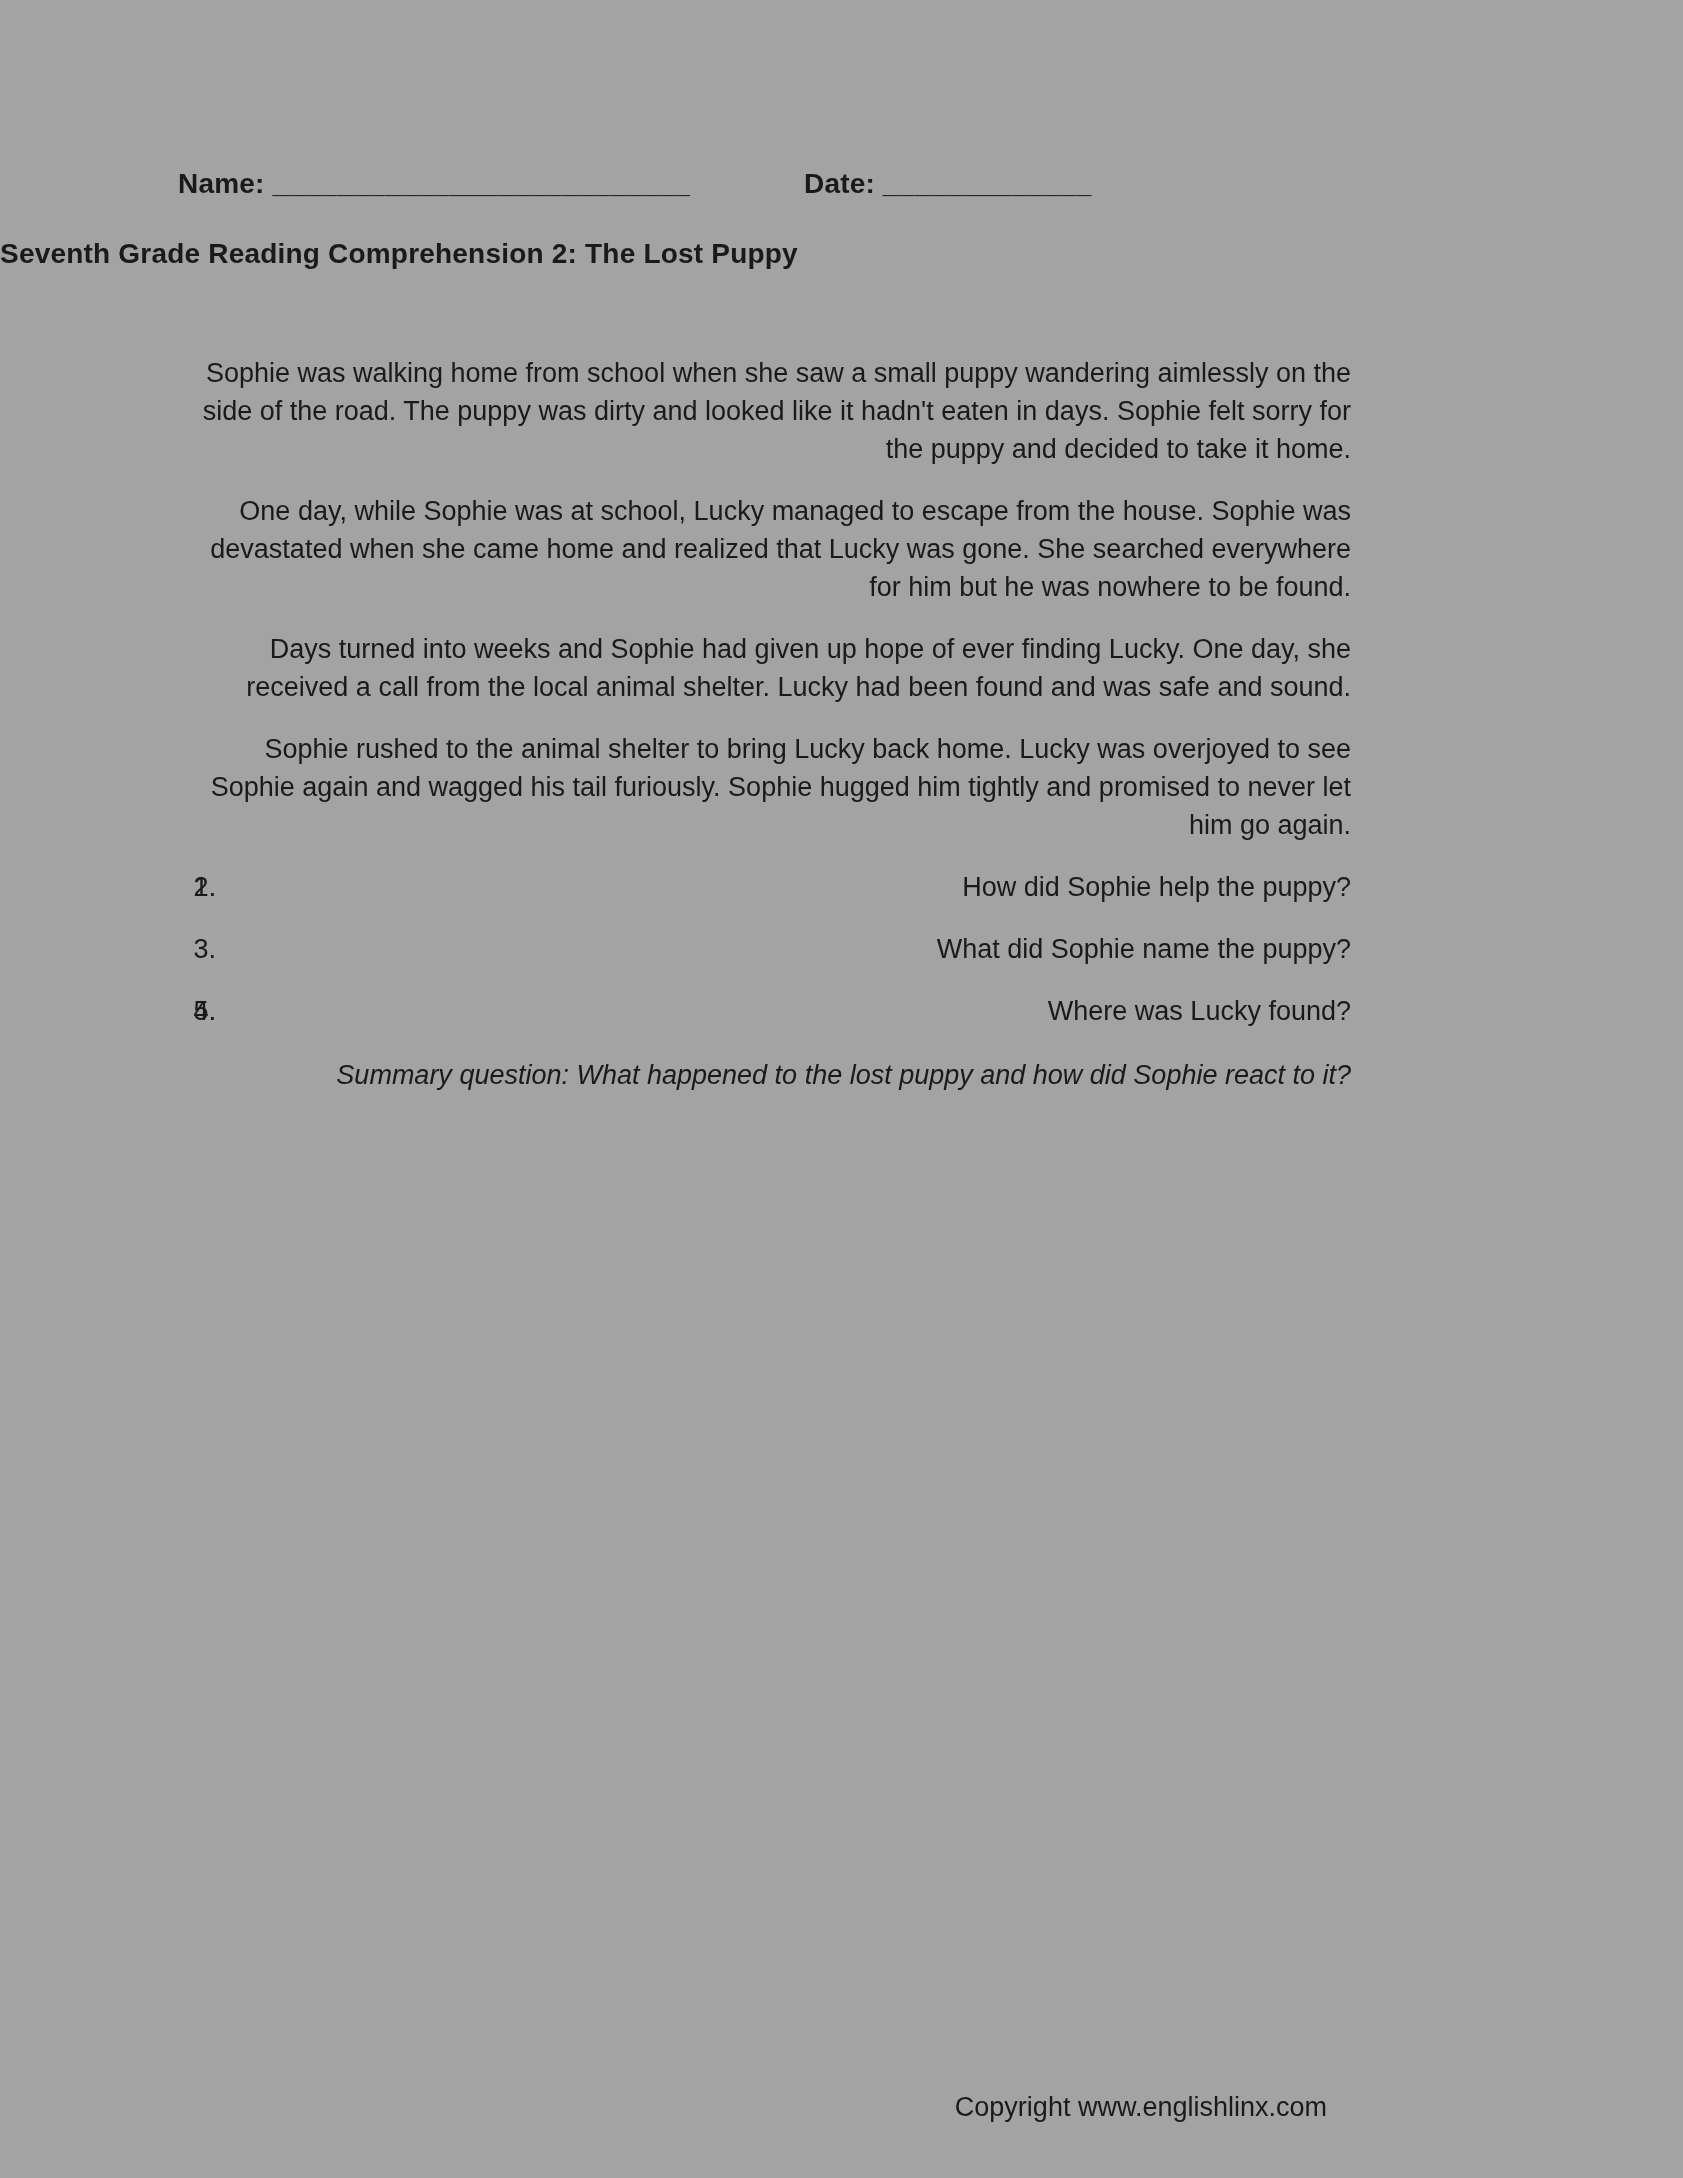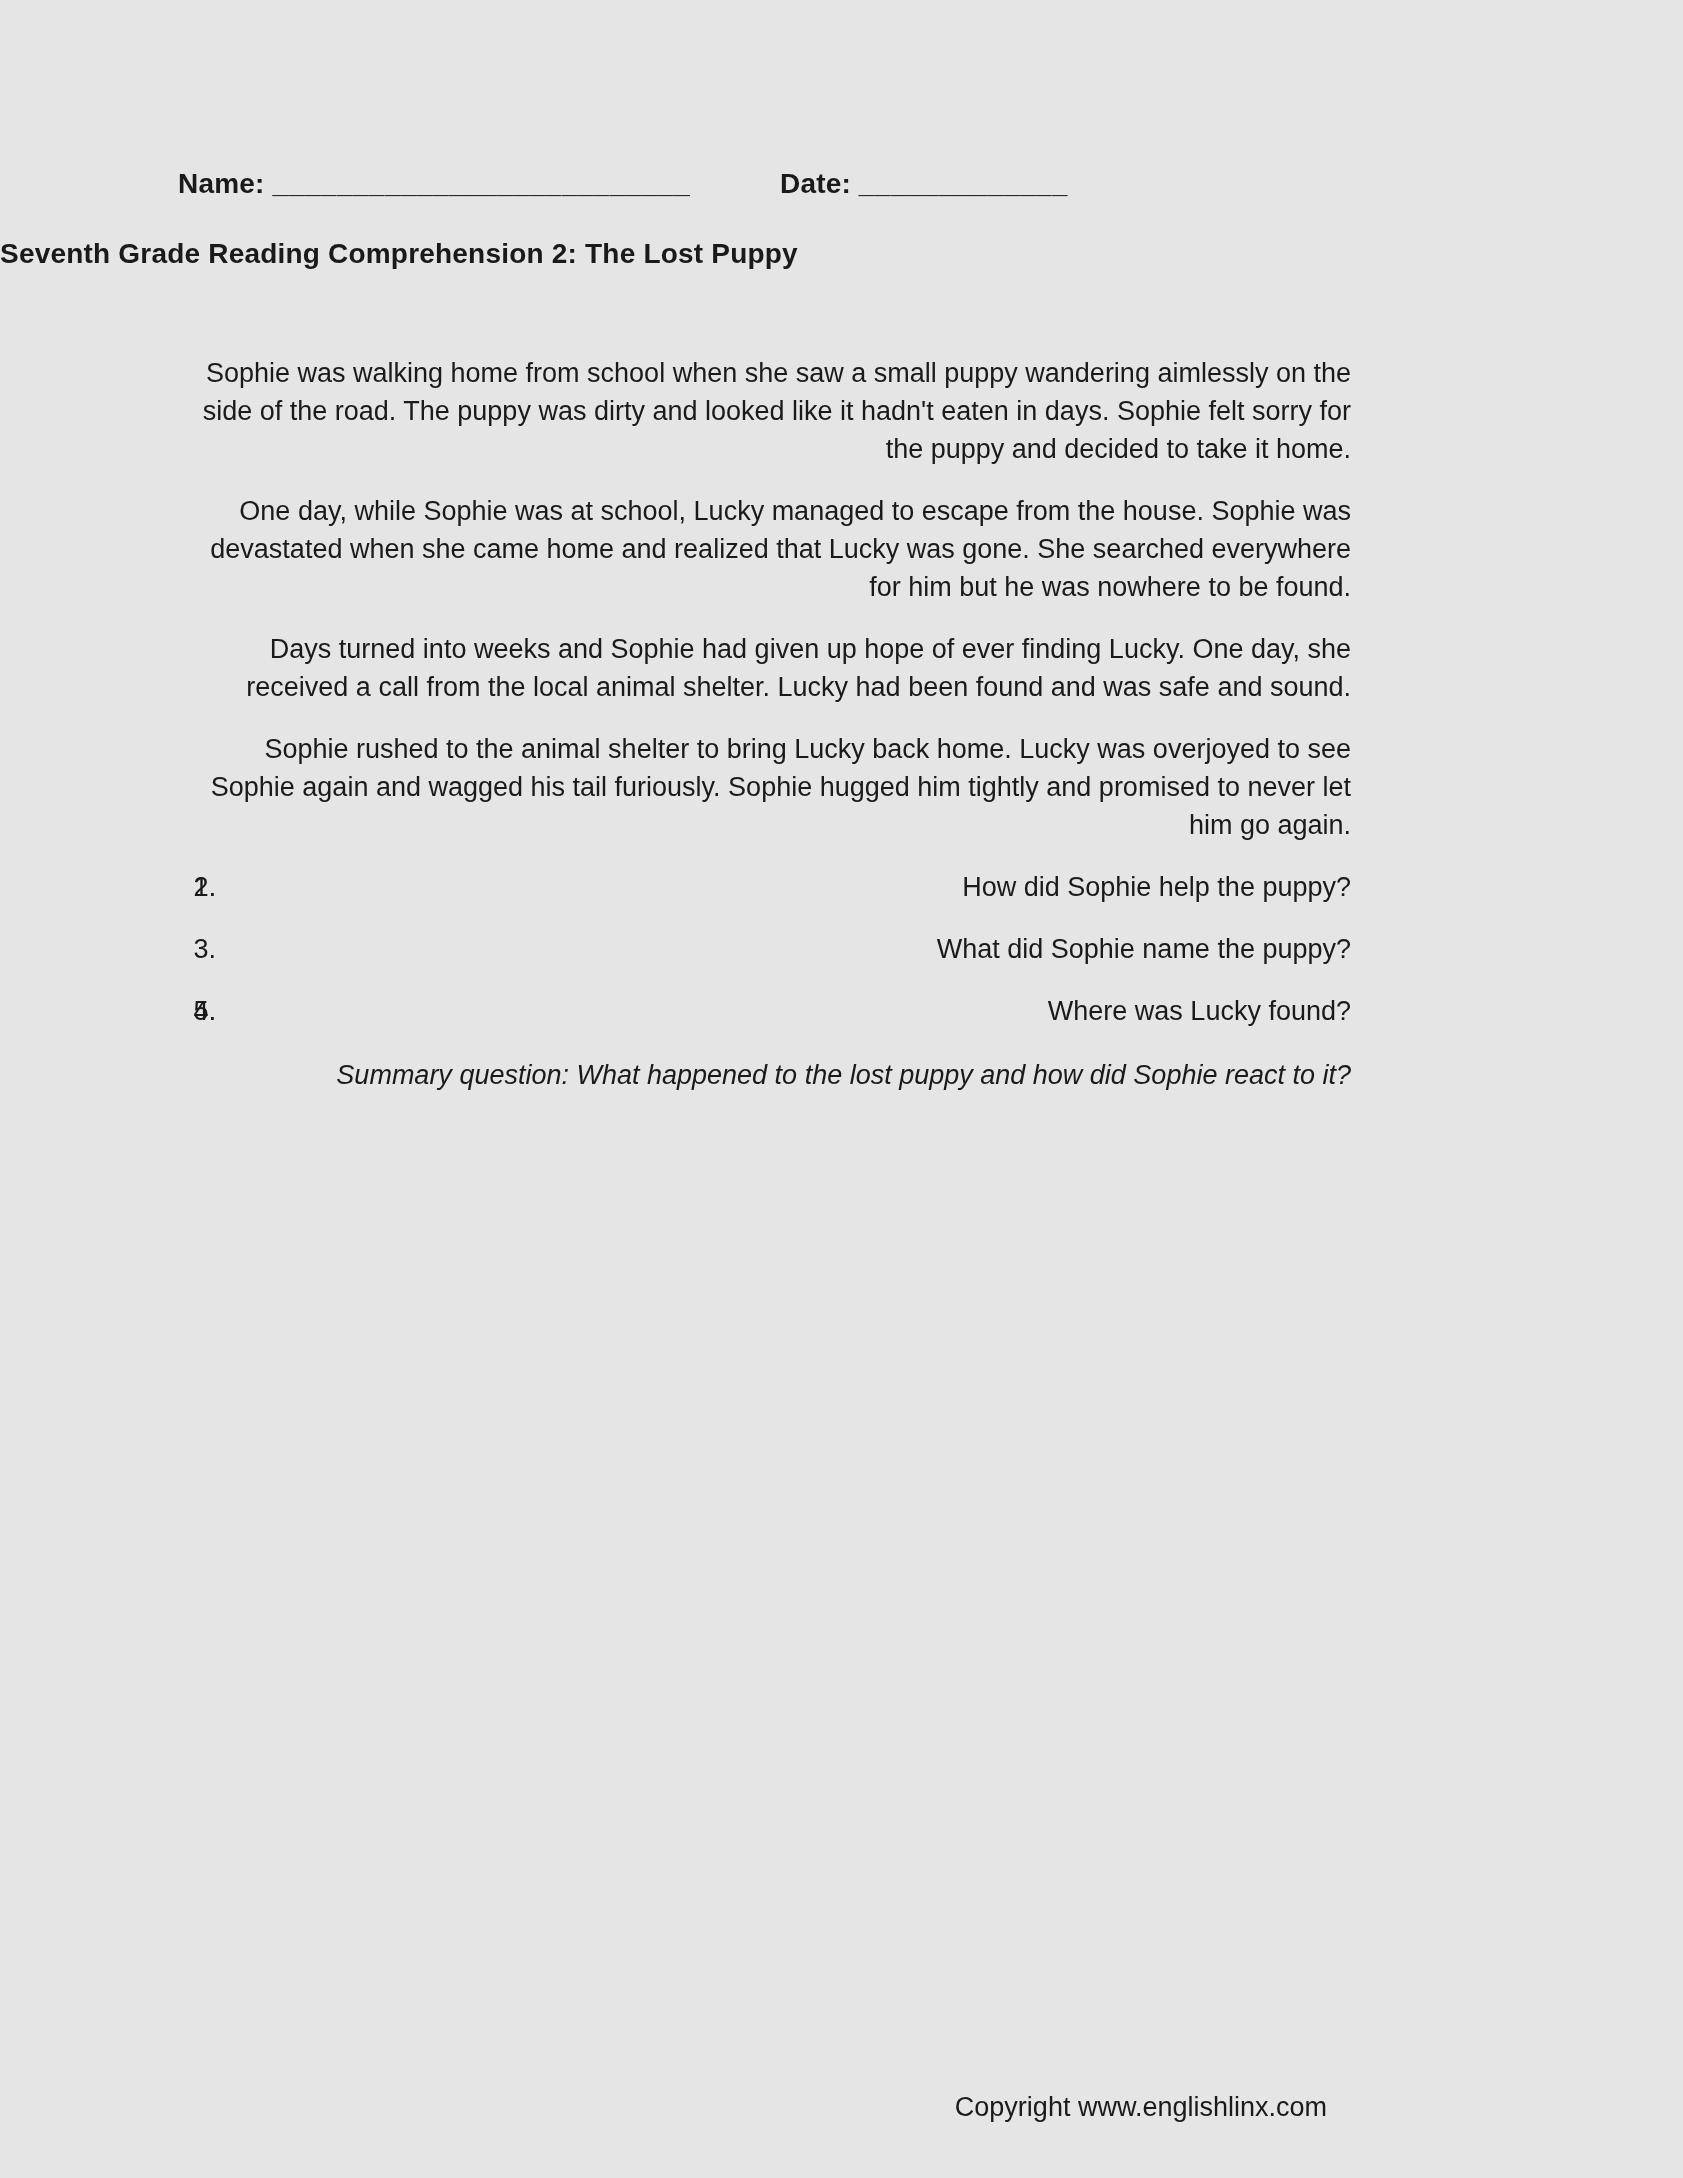--- a/index.html
+++ b/index.html
@@ -4,42 +4,42 @@
 <style>
   html, body {
     margin: 0;
     padding: 0;
     background: #ffffff;
   }
   .page {
     position: relative;
     width: 1683px;
     height: 2178px;
-    background: #e5e5e5;
+    background: #a3a3a3;
     font-family: "Liberation Sans", sans-serif;
     color: #1a1a1a;
     overflow: hidden;
   }
   .header-row {
     position: absolute;
     top: 168px;
     left: 0;
     width: 1683px;
     height: 40px;
     font-size: 28px;
   }
   .name-field {
     position: absolute;
     left: 178px;
     top: 0;
     white-space: nowrap;
   }
   .date-field {
     position: absolute;
-    left: 780px;
+    left: 804px;
     top: 0;
     white-space: nowrap;
     text-align: right;
   }
   .field-label {
     font-weight: bold;
     letter-spacing: 0.2px;
   }
   .field-blank {
     font-weight: bold;

